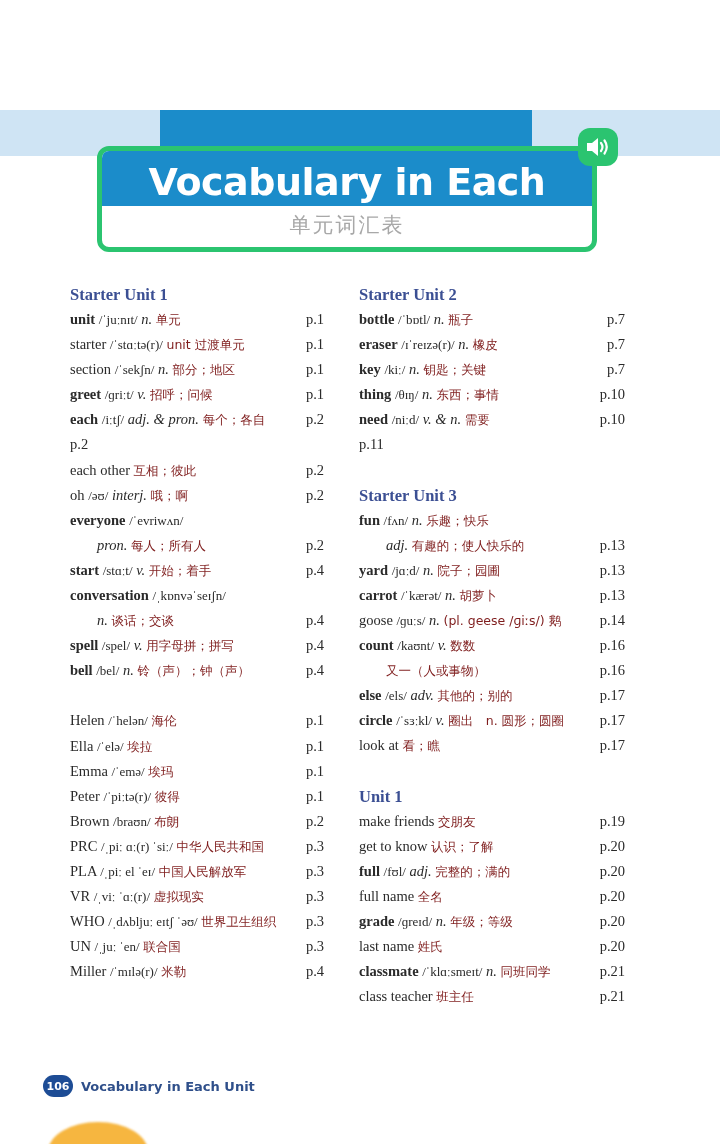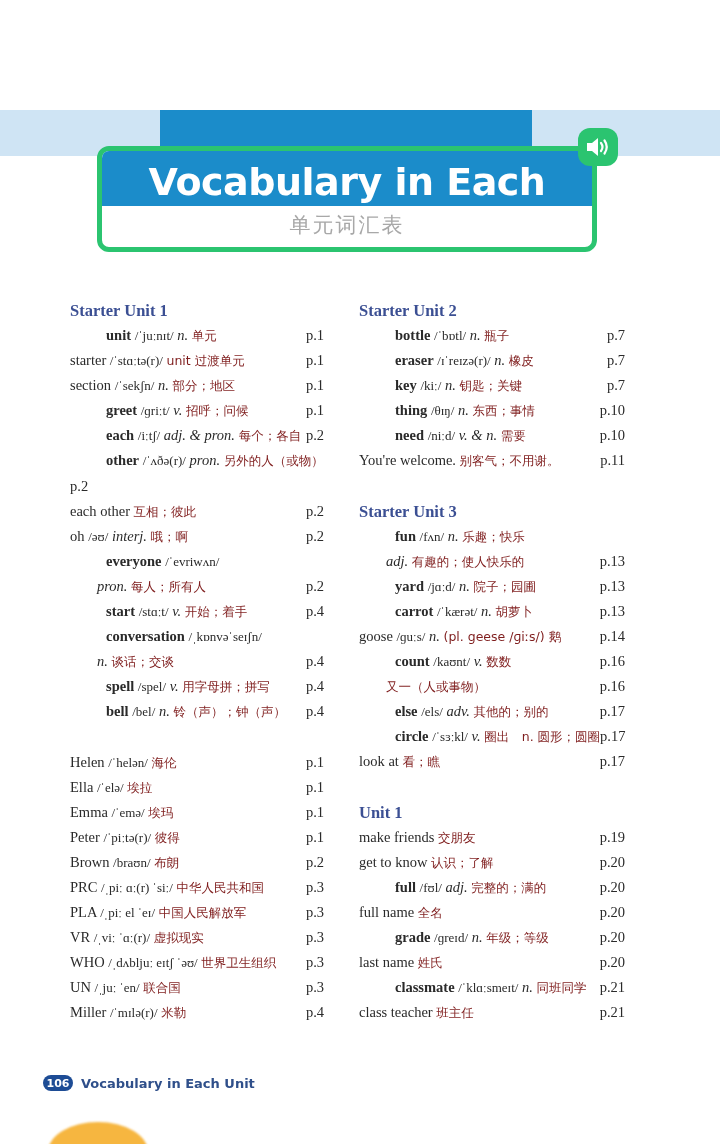--- a/index.html
+++ b/index.html
@@ -14,39 +14,39 @@
   .title-top { position: absolute; left: 0; top: 0; width: 100%; height: 55px; background: #1b8cca; }
   .title-en { position: absolute; left: 0; top: 6px; width: 100%; text-align: center;
     font-family: "DejaVu Sans", "Liberation Sans", sans-serif; font-weight: bold;
     font-size: 38px; color: #ffffff; letter-spacing: -0.5px; line-height: 50px; }
   .title-zh { position: absolute; left: 0; top: 58px; width: 100%; text-align: center;
     font-family: "DejaVu Sans", sans-serif; font-size: 21px; color: #a8a8a8; letter-spacing: 2px; line-height: 32px; }
 
   .speaker-btn { position: absolute; left: 578px; top: 128px; width: 40px; height: 38px;
     background: #2bc470; border-radius: 12px; display: flex; align-items: center; justify-content: center; cursor: pointer; }
 
-  .col { position: absolute; top: 298px; width: 254px; }
+  .col { position: absolute; top: 282px; width: 254px; }
   .col-left { left: 70px; }
   .col-right { left: 359px; width: 266px; }
 
   .unit-heading { font-family: "Liberation Serif", serif; font-weight: bold; font-size: 16.5px;
     color: #3b4f93; height: 25px; line-height: 25px; }
   .entry { display: flex; justify-content: space-between; align-items: baseline;
     font-size: 14.5px; height: 25.1px; line-height: 25.1px; white-space: nowrap; }
   .entry .txt { overflow: visible; }
   .entry .page { text-align: center; flex-shrink: 0; }
   .entry.indent .txt { padding-left: 27px; }
-  .w { font-weight: bold; margin-left: 36px; }
+  .w { font-weight: bold; }
   .ph { font-size: 13px; text-align: center; }
   .pos { font-style: italic; }
   .zh { font-family: "DejaVu Sans", sans-serif; font-size: 12.5px; color: #7f1d1d; }
   .gap { height: 25px; }
 
   .footer { position: absolute; left: 43px; top: 1075px; display: flex; align-items: center; }
-  .page-badge { width: 30px; height: 16px; border-radius: 11px; background: #1d4c95; color: #fff;
+  .page-badge { width: 30px; height: 22px; border-radius: 11px; background: #1d4c95; color: #fff;
     font-family: "DejaVu Sans", sans-serif; font-weight: bold; font-size: 11px;
     display: flex; align-items: center; justify-content: center; }
   .footer-title { margin-left: 8px; font-family: "DejaVu Sans", sans-serif; font-weight: bold;
     font-size: 13px; color: #2f4f8a; }
   .orange-blob { position: absolute; left: 48px; top: 1122px; width: 100px; height: 60px;
     border-radius: 50%; background: #f6b640; filter: blur(1px); }
 </style>
 </head>
 <body>
 
@@ -83,24 +83,20 @@
       <span class="page">p.1</span>
     </div>
     <div class="entry">
       <span class="txt"><span class="w">greet</span> <span class="ph">/ɡriːt/</span> <span class="pos">v.</span> <span class="zh">招呼；问候</span></span>
       <span class="page">p.1</span>
     </div>
     <div class="entry">
       <span class="txt"><span class="w">each</span> <span class="ph">/iːtʃ/</span> <span class="pos">adj. &amp; pron.</span> <span class="zh">每个；各自</span></span>
       <span class="page">p.2</span>
     </div>
-    <div class="entry">
-      <span class="txt"><span class="w">other</span> <span class="ph">/ˈʌðə(r)/</span> <span class="pos">pron.</span> <span class="zh">另外的人（或物）</span></span>
-      <span class="page"></span>
-    </div>
     <div class="entry indent">
       <span class="page">p.2</span>
     </div>
     <div class="entry">
       <span class="txt"><span>each other</span> <span class="zh">互相；彼此</span></span>
       <span class="page">p.2</span>
     </div>
     <div class="entry">
       <span class="txt"><span>oh</span> <span class="ph">/əʊ/</span> <span class="pos">interj.</span> <span class="zh">哦；啊</span></span>
       <span class="page">p.2</span>
@@ -195,21 +191,20 @@
     </div>
     <div class="entry">
       <span class="txt"><span class="w">thing</span> <span class="ph">/θɪŋ/</span> <span class="pos">n.</span> <span class="zh">东西；事情</span></span>
       <span class="page">p.10</span>
     </div>
     <div class="entry">
       <span class="txt"><span class="w">need</span> <span class="ph">/niːd/</span> <span class="pos">v. &amp; n.</span> <span class="zh">需要</span></span>
       <span class="page">p.10</span>
     </div>
     <div class="entry">
-      <span class="txt"><span>You're welcome.</span> <span class="zh">别客气；不用谢。</span></span>
       <span class="page">p.11</span>
     </div>
     <div class="gap"></div>
     <div class="unit-heading">Starter Unit 3</div>
     <div class="entry">
       <span class="txt"><span class="w">fun</span> <span class="ph">/fʌn/</span> <span class="pos">n.</span> <span class="zh">乐趣；快乐</span></span>
       <span class="page"></span>
     </div>
     <div class="entry indent">
       <span class="txt"><span class="pos">adj.</span> <span class="zh">有趣的；使人快乐的</span></span>

